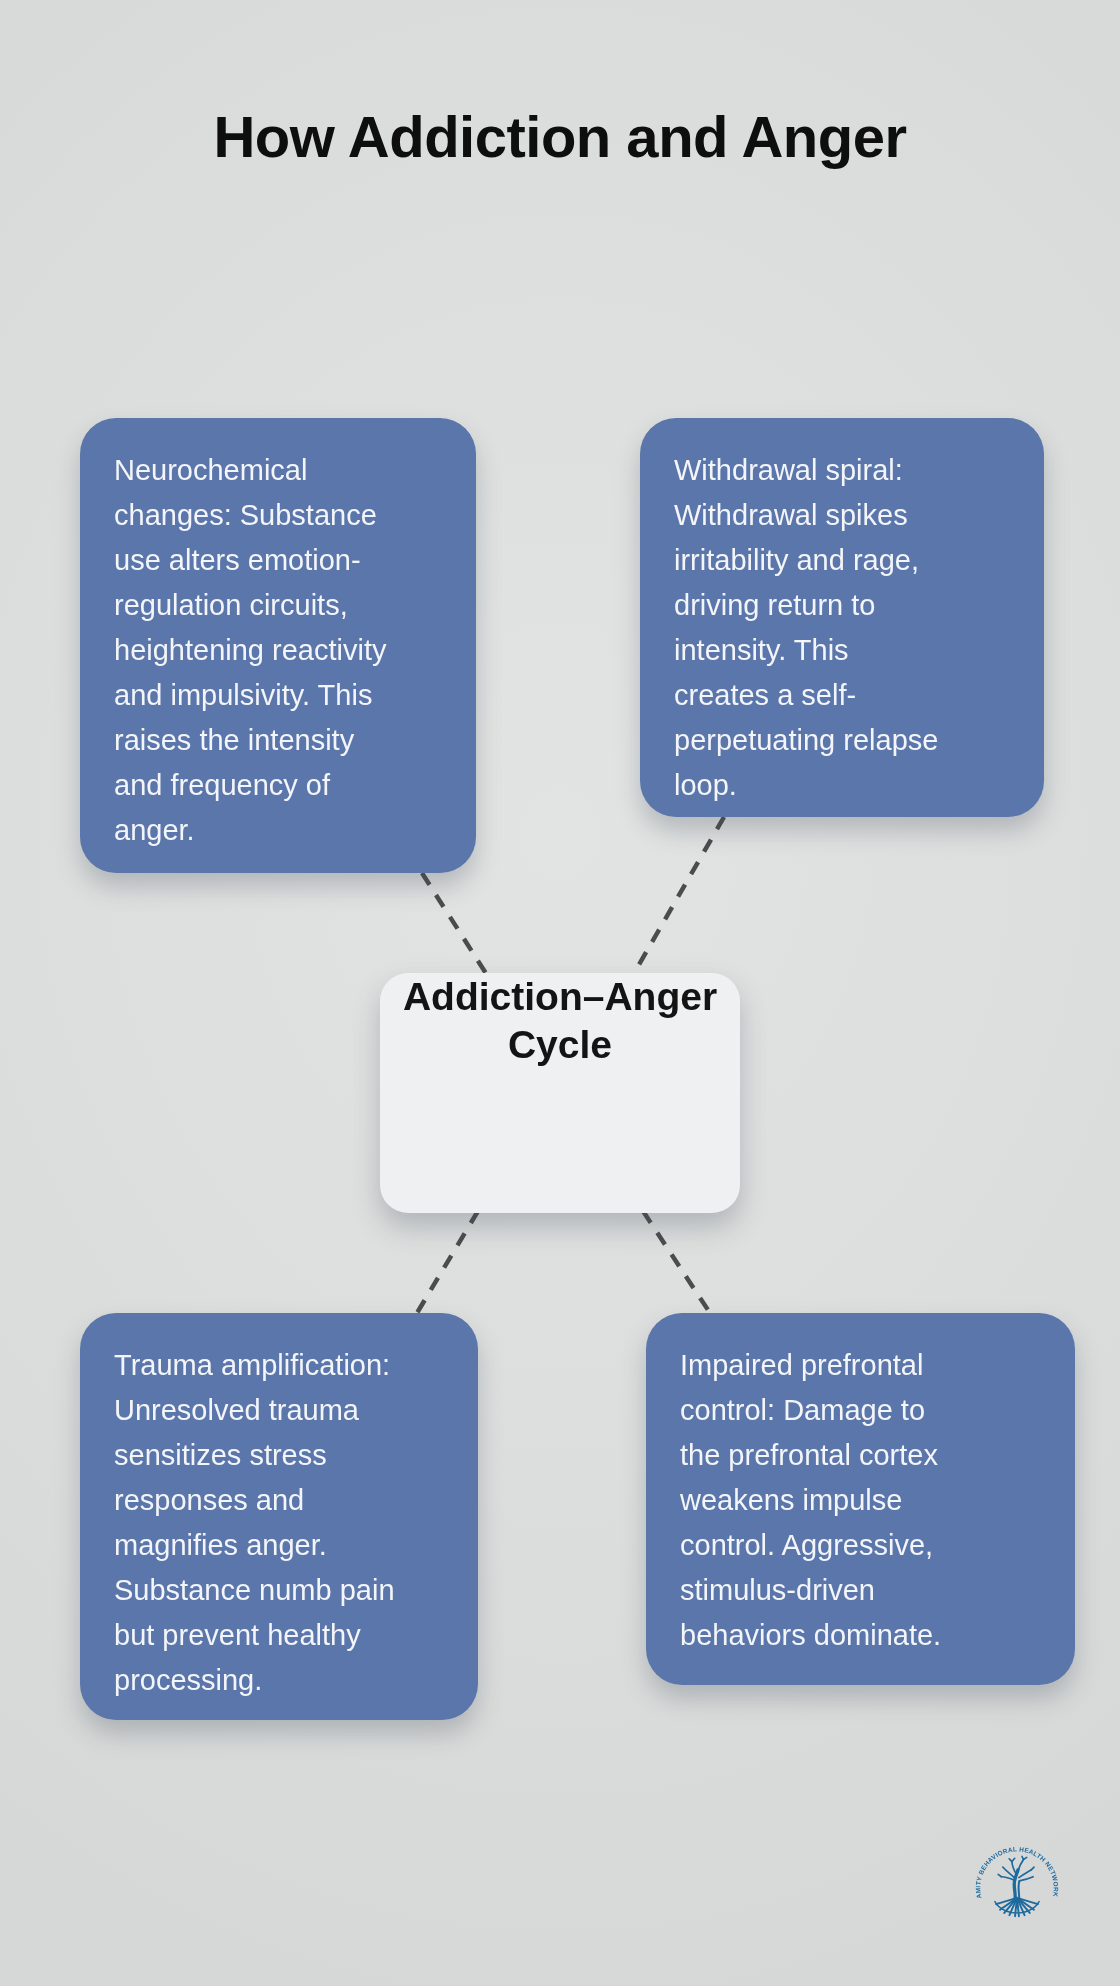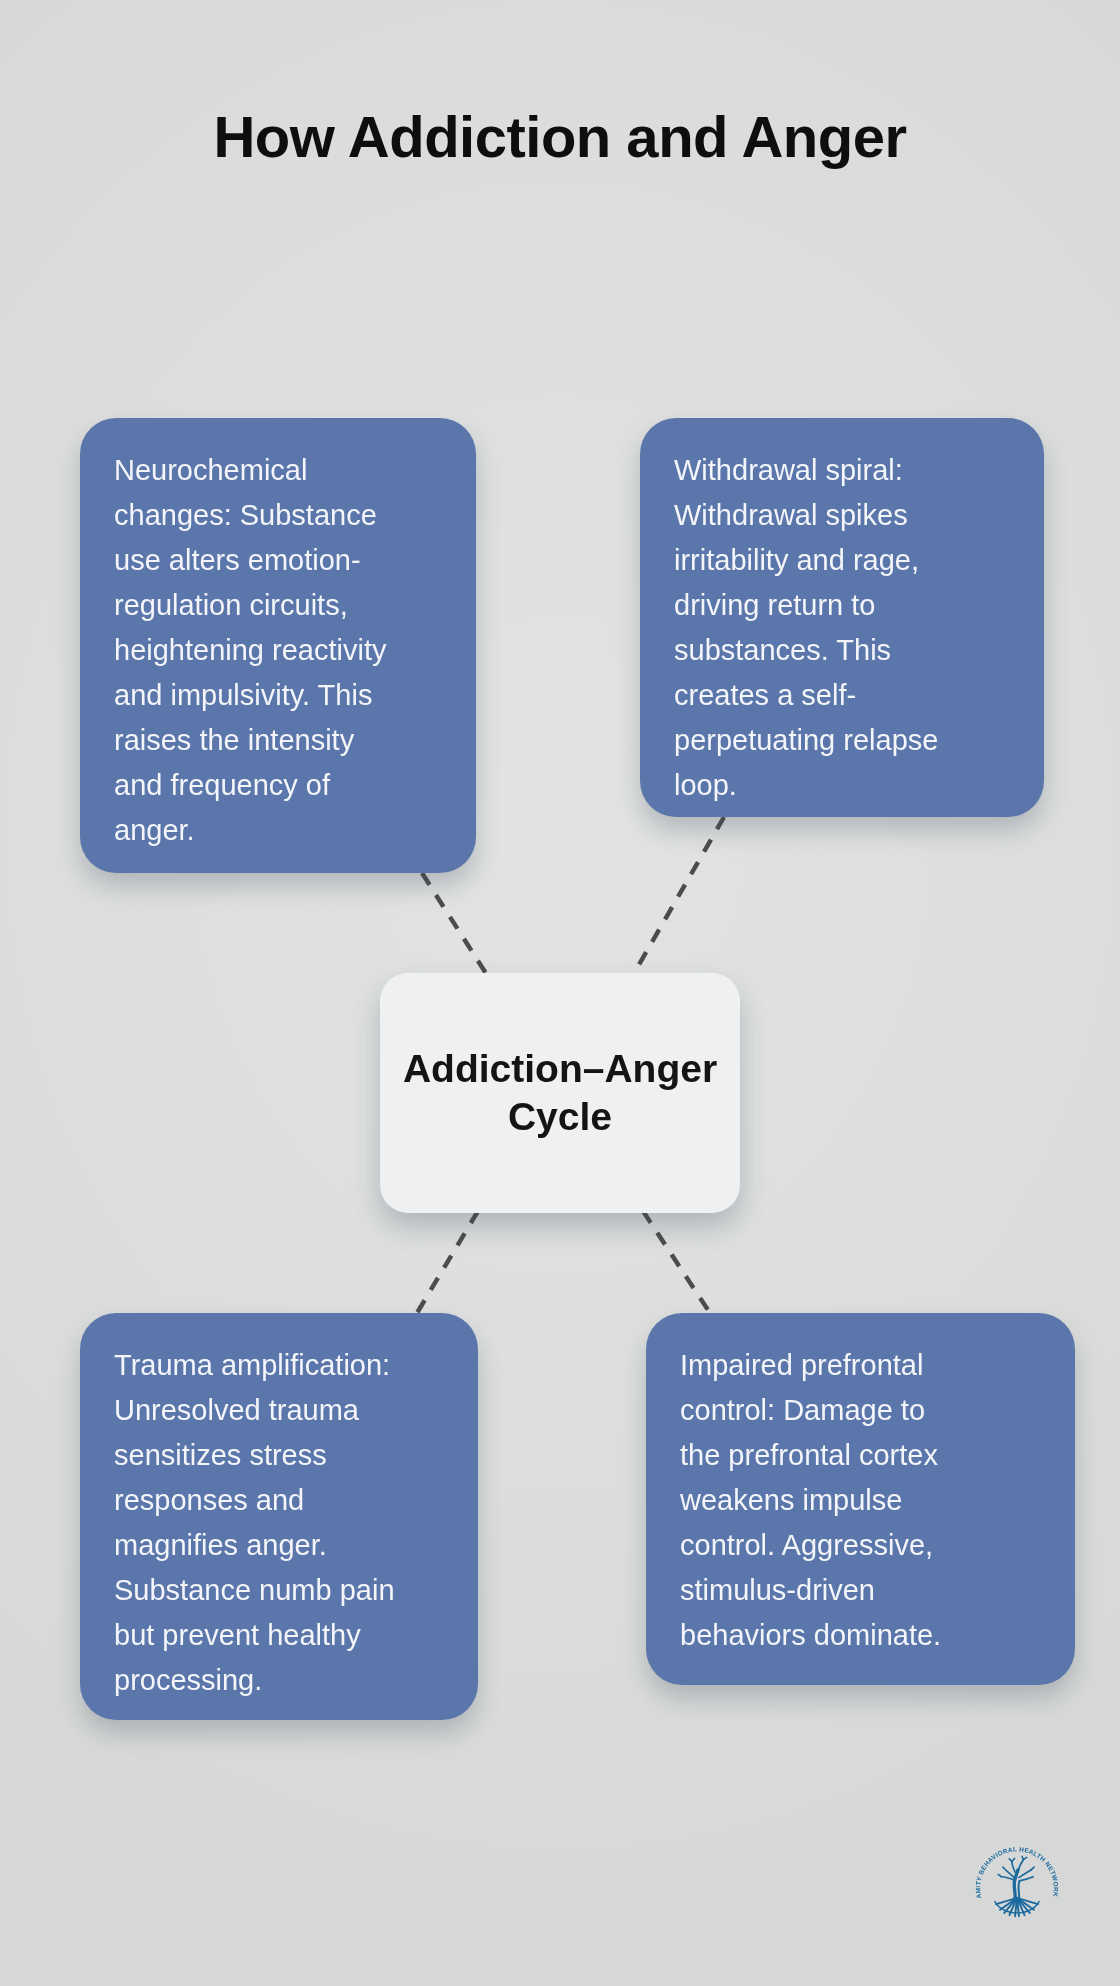--- a/index.html
+++ b/index.html
@@ -69,21 +69,20 @@
   .center-node {
     position: absolute;
     left: 380px;
     top: 973px;
     width: 360px;
     height: 240px;
     background: #eff0f2;
     border-radius: 28px;
     box-shadow: 0 14px 28px rgba(70, 80, 95, 0.30);
     display: flex;
-    align-items: center;
     justify-content: center;
   }
   .center-text {
     margin: 0;
     white-space: pre-line;
     text-align: center;
     font-size: 39px;
     line-height: 48px;
     font-weight: 700;
     color: #141415;
@@ -136,21 +135,21 @@
 raises the intensity
 and frequency of
 anger.</p>
   </div>
 
   <div class="node node-tr">
     <p class="node-text">Withdrawal spiral:
 Withdrawal spikes
 irritability and rage,
 driving return to
-substances. This
+intensity. This
 creates a self-
 perpetuating relapse
 loop.</p>
   </div>
 
   <div class="node node-bl">
     <p class="node-text">Trauma amplification:
 Unresolved trauma
 sensitizes stress
 responses and

